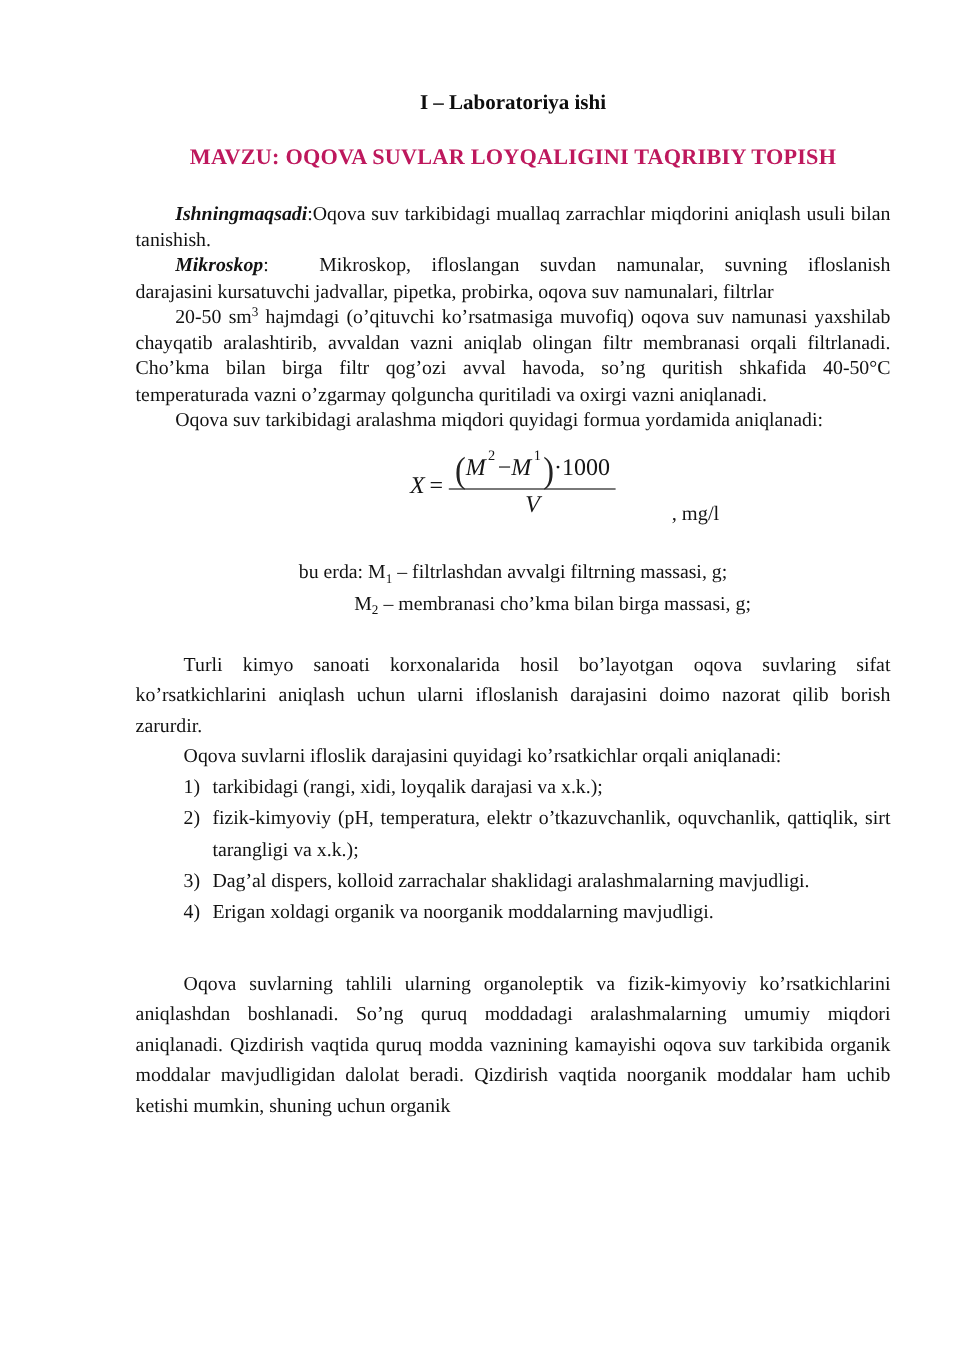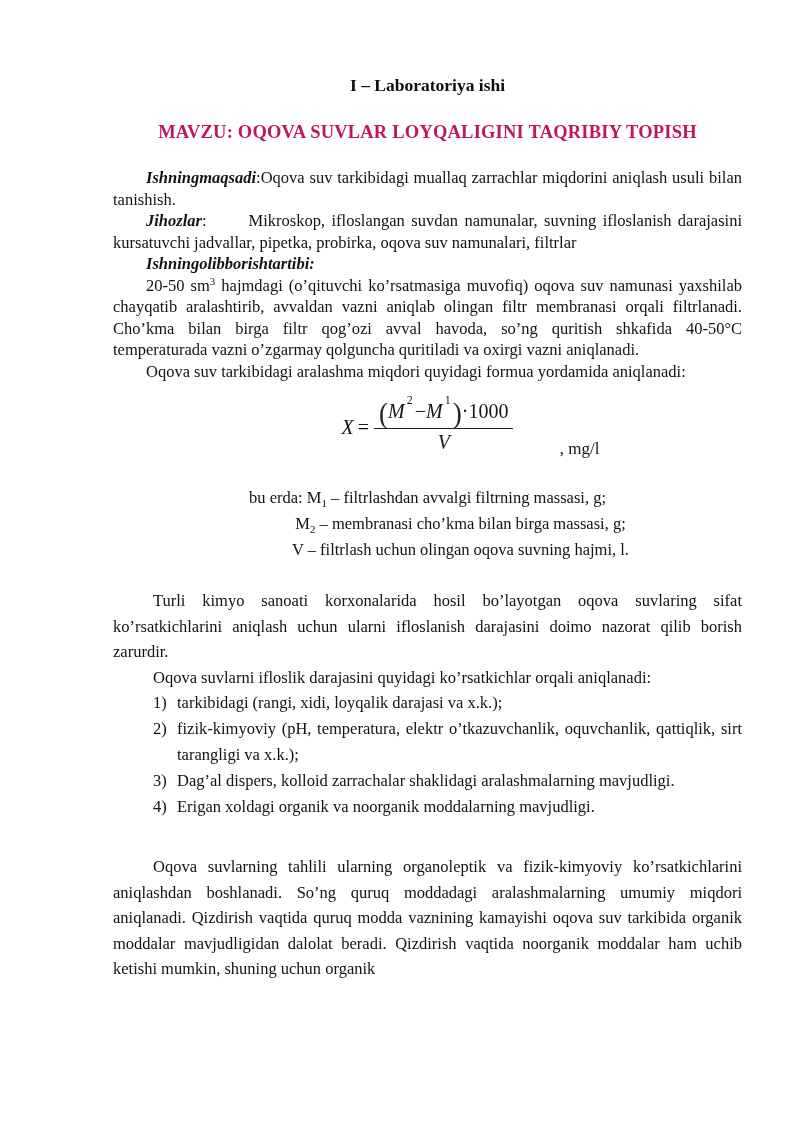--- a/index.html
+++ b/index.html
@@ -69,23 +69,22 @@
 
 <div class="page">
 
   <h1 class="doc-title">I – Laboratoriya ishi</h1>
 
   <h2 class="doc-subject">MAVZU: OQOVA SUVLAR LOYQALIGINI TAQRIBIY TOPISH</h2>
 
   <div class="sec-tight">
     <p><span class="lbl-bi">Ishningmaqsadi</span><span>:</span><span>Oqova suv tarkibidagi muallaq zarrachlar miqdorini aniqlash usuli bilan tanishish.</span></p>
 
-    <p><span class="lbl-bi">Jihozlar</span><span>:</span><span class="tab-gap"></span><span>Mikroskop, ifloslangan suvdan namunalar, suvning ifloslanish darajasini kursatuvchi jadvallar, pipetka, probirka, oqova suv namunalari, filtrlar</span></p>
+    <p><span class="lbl-bi">Mikroskop</span><span>:</span><span class="tab-gap"></span><span>Mikroskop, ifloslangan suvdan namunalar, suvning ifloslanish darajasini kursatuvchi jadvallar, pipetka, probirka, oqova suv namunalari, filtrlar</span></p>
 
-    <p><span class="lbl-bi">Ishningolibborishtartibi:</span></p>
 
     <p><span>20-50 sm</span><sup class="s3">3</sup><span> hajmdagi (o’qituvchi ko’rsatmasiga muvofiq) oqova suv namunasi yaxshilab chayqatib aralashtirib, avvaldan vazni aniqlab olingan filtr membranasi orqali filtrlanadi. Cho’kma bilan birga filtr qog’ozi avval havoda, so’ng quritish shkafida 40-50°C temperaturada vazni o’zgarmay qolguncha quritiladi va oxirgi vazni aniqlanadi.</span></p>
 
     <p class="formula-intro">Oqova suv tarkibidagi aralashma miqdori quyidagi formua yordamida aniqlanadi:</p>
   </div>
 
   <div class="formula-wrap">
     <div class="formula-group">
       <span class="f-var">X</span>
       <span class="f-eq">=</span>
@@ -102,21 +101,20 @@
         </span>
         <span class="den"><span class="f-var">V</span></span>
       </span>
       <span class="f-unit">, mg/l</span>
     </div>
   </div>
 
   <div class="defs">
     <p class="def-line"><span>bu erda:</span>&nbsp;<span>M</span><sub class="sb">1</sub><span> – filtrlashdan avvalgi filtrning massasi, g;</span></p>
     <p class="def-line indent2"><span>M</span><sub class="sb">2</sub><span> – membranasi cho’kma bilan birga massasi, g;</span></p>
-    <p class="def-line indent2"><span>V</span><span> – filtrlash uchun olingan oqova suvning hajmi, l.</span></p>
   </div>
 
   <div class="sec-wide">
     <p>Turli kimyo sanoati korxonalarida hosil bo’layotgan oqova suvlaring sifat ko’rsatkichlarini aniqlash uchun ularni ifloslanish darajasini doimo nazorat qilib borish zarurdir.</p>
     <p>Oqova suvlarni ifloslik darajasini quyidagi ko’rsatkichlar orqali aniqlanadi:</p>
 
     <div class="num-list">
       <div class="list-item">
         <span class="list-num">1)</span>
         <span class="list-text">tarkibidagi (rangi, xidi, loyqalik darajasi va x.k.);</span>

